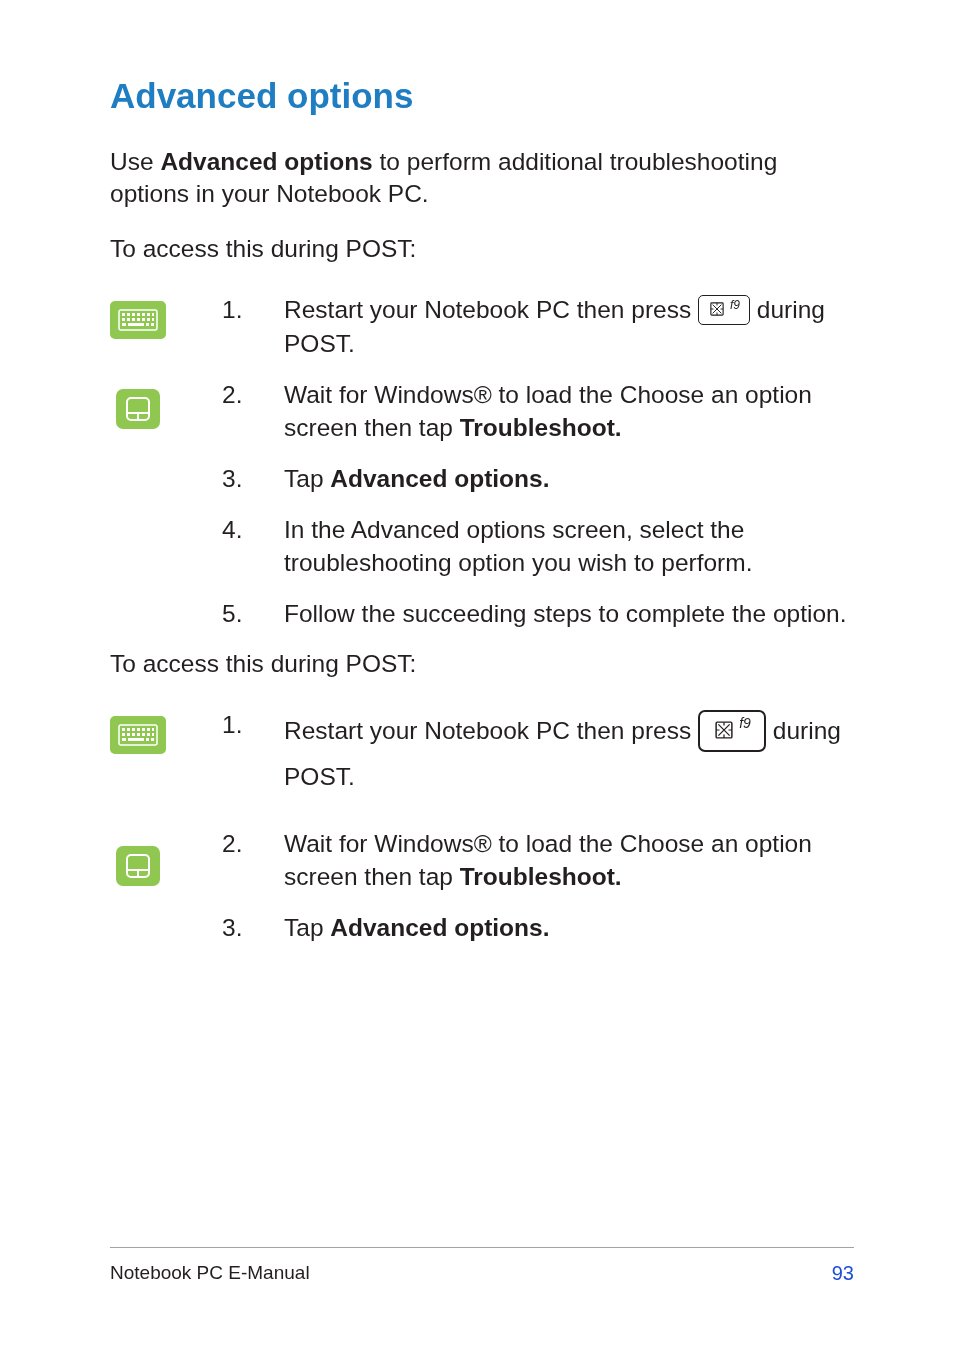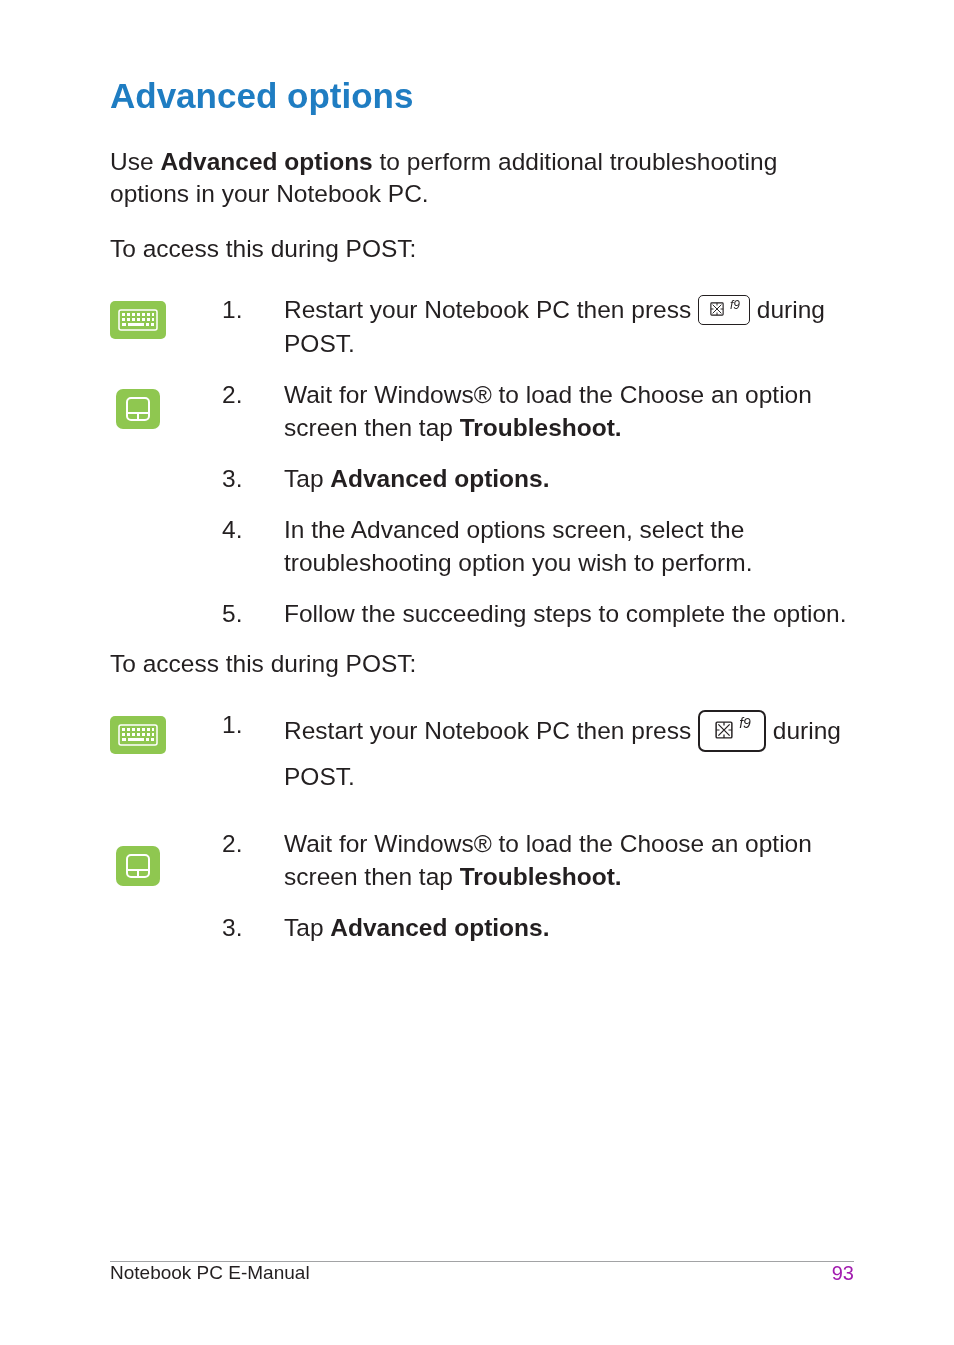--- a/index.html
+++ b/index.html
@@ -120,27 +120,28 @@
       left: 2px;
     }
     .key.large .fnum { font-size: 14px; top: -6px; }
     .key svg { display: block; }
     .footer {
       position: absolute;
       bottom: 60px;
       left: 110px;
       right: 100px;
       border-top: 1.5px solid #a2a3a5;
+      padding-top: 14px;
       display: flex;
       justify-content: space-between;
       color: #231f20;
       font-size: 19px;
     }
     .footer .pagenum {
-      color: #a21caf;
+      color: #1d4ed8;
       font-size: 20px;
     }
   </style>
 </head>
 <body>
 
 <div class="page">
   <h1 class="h1">Advanced options</h1>
 
   <p class="para">

